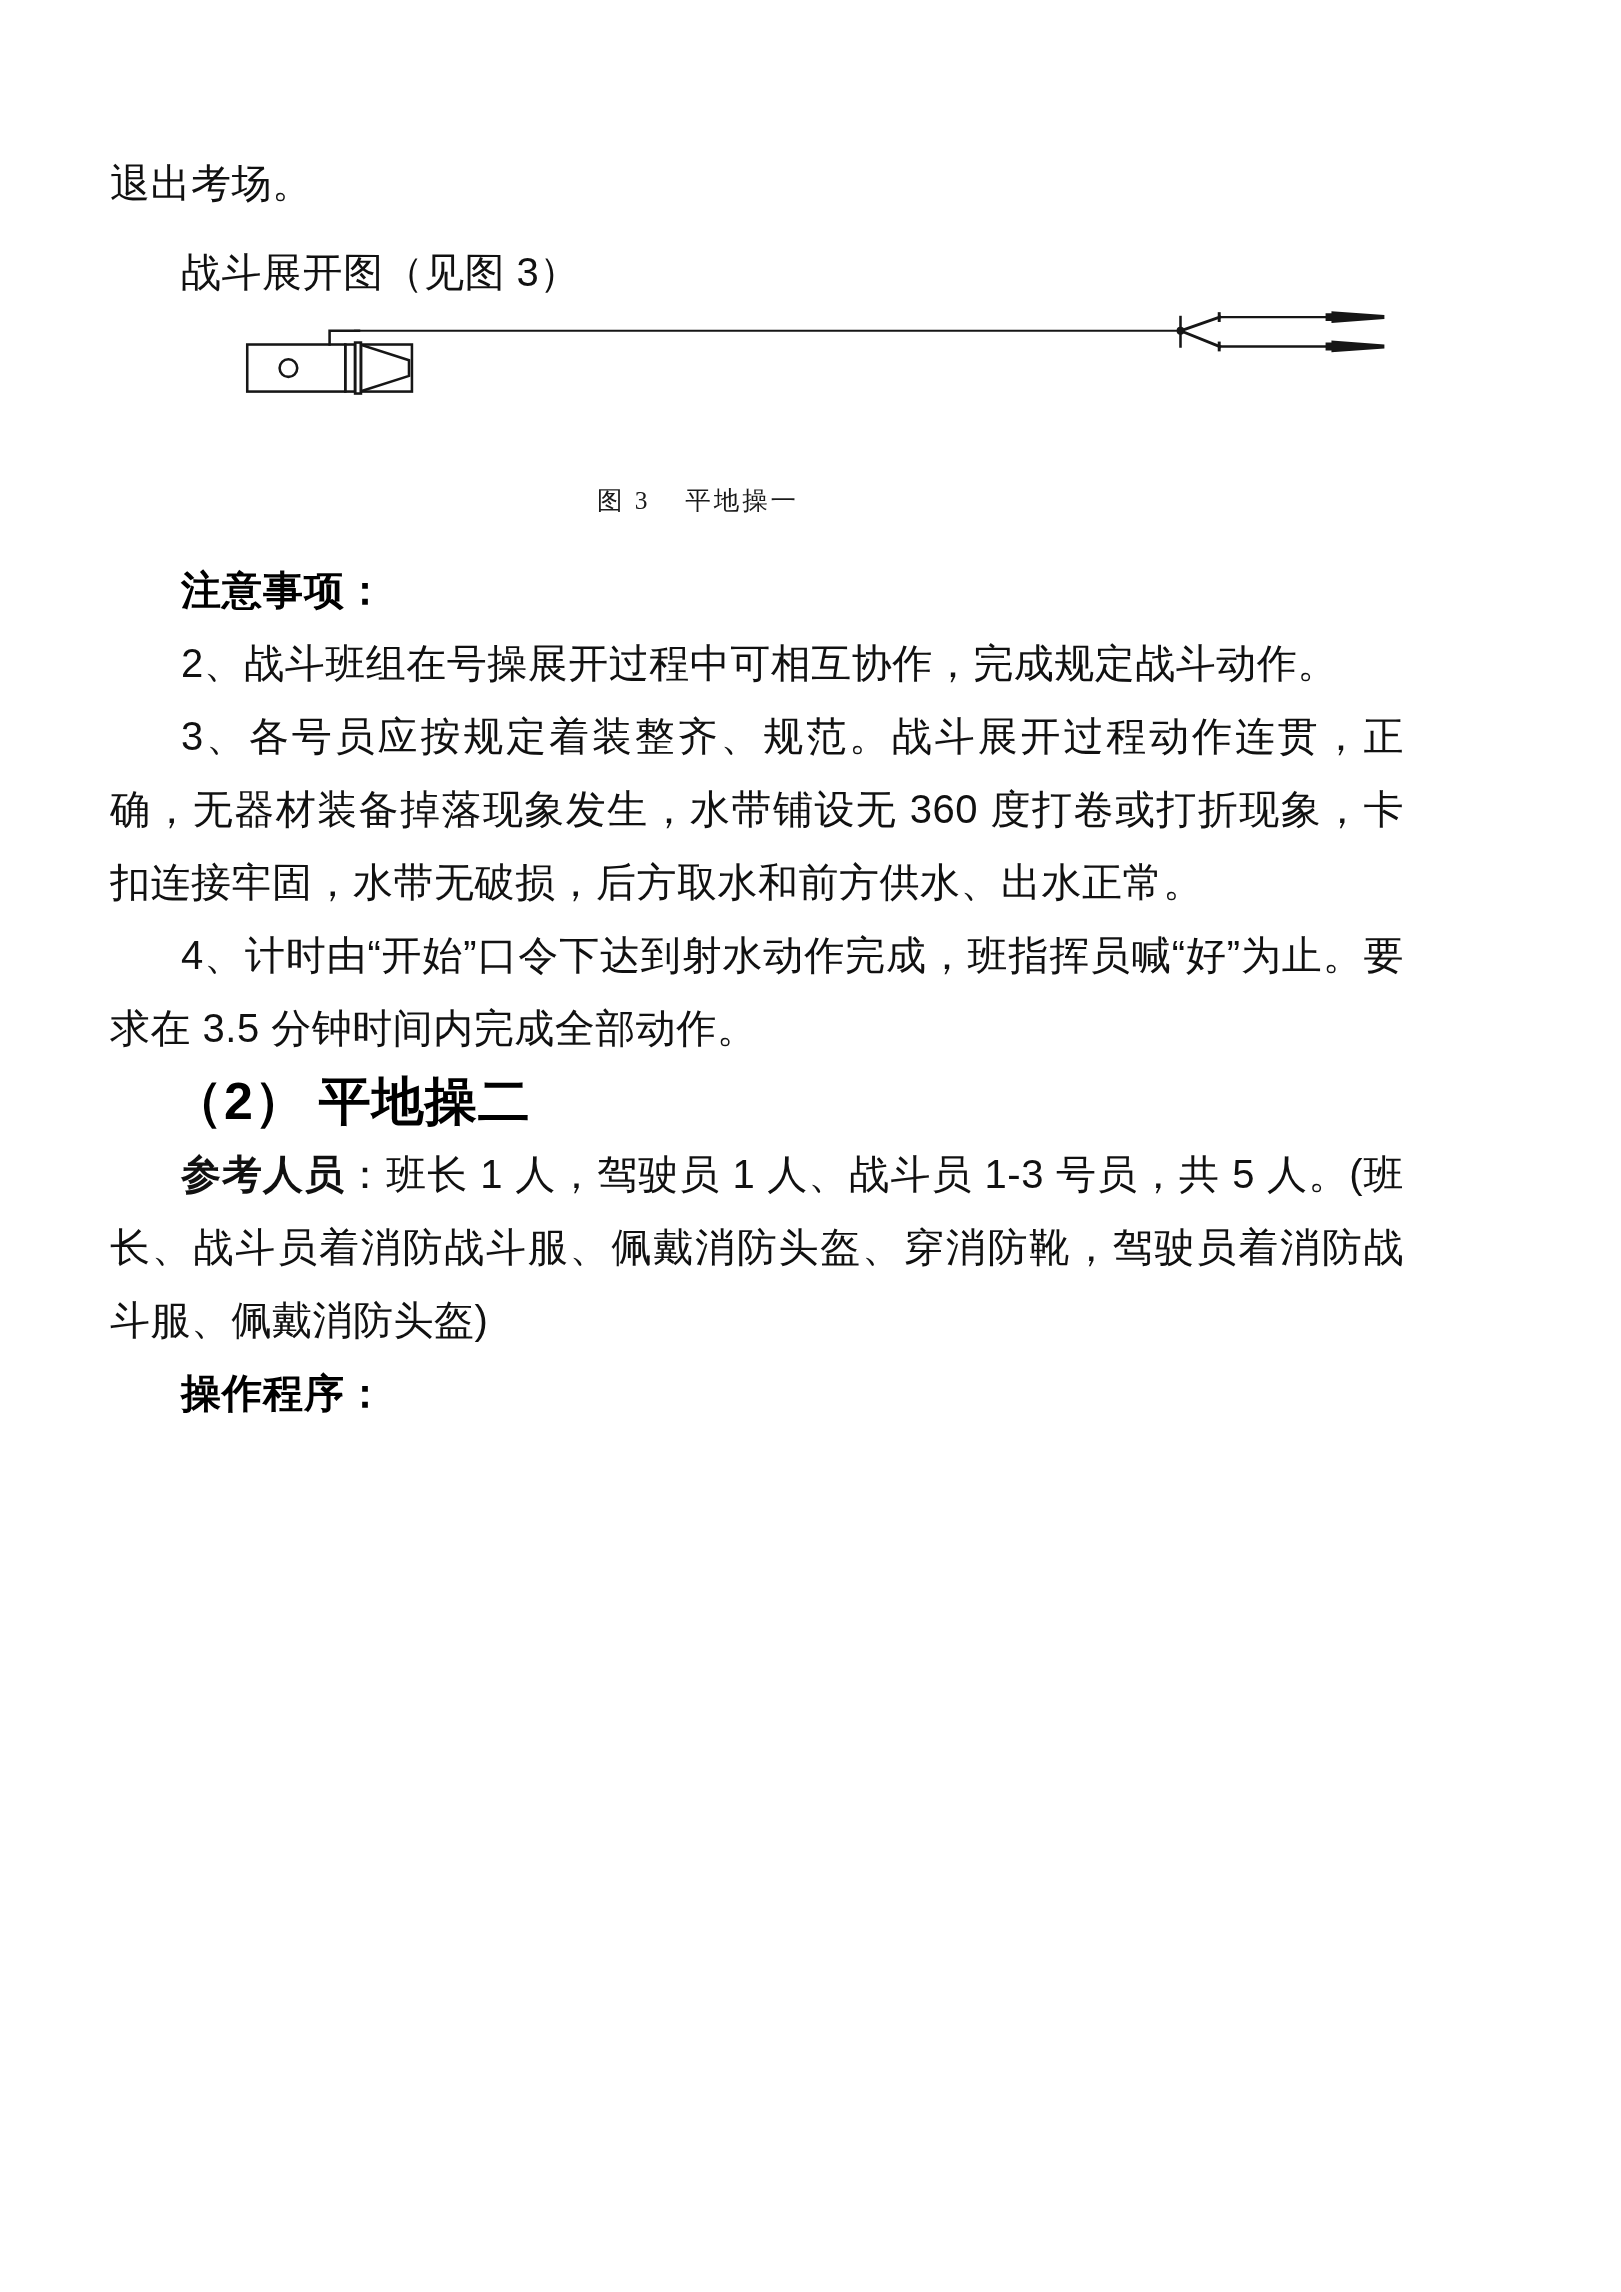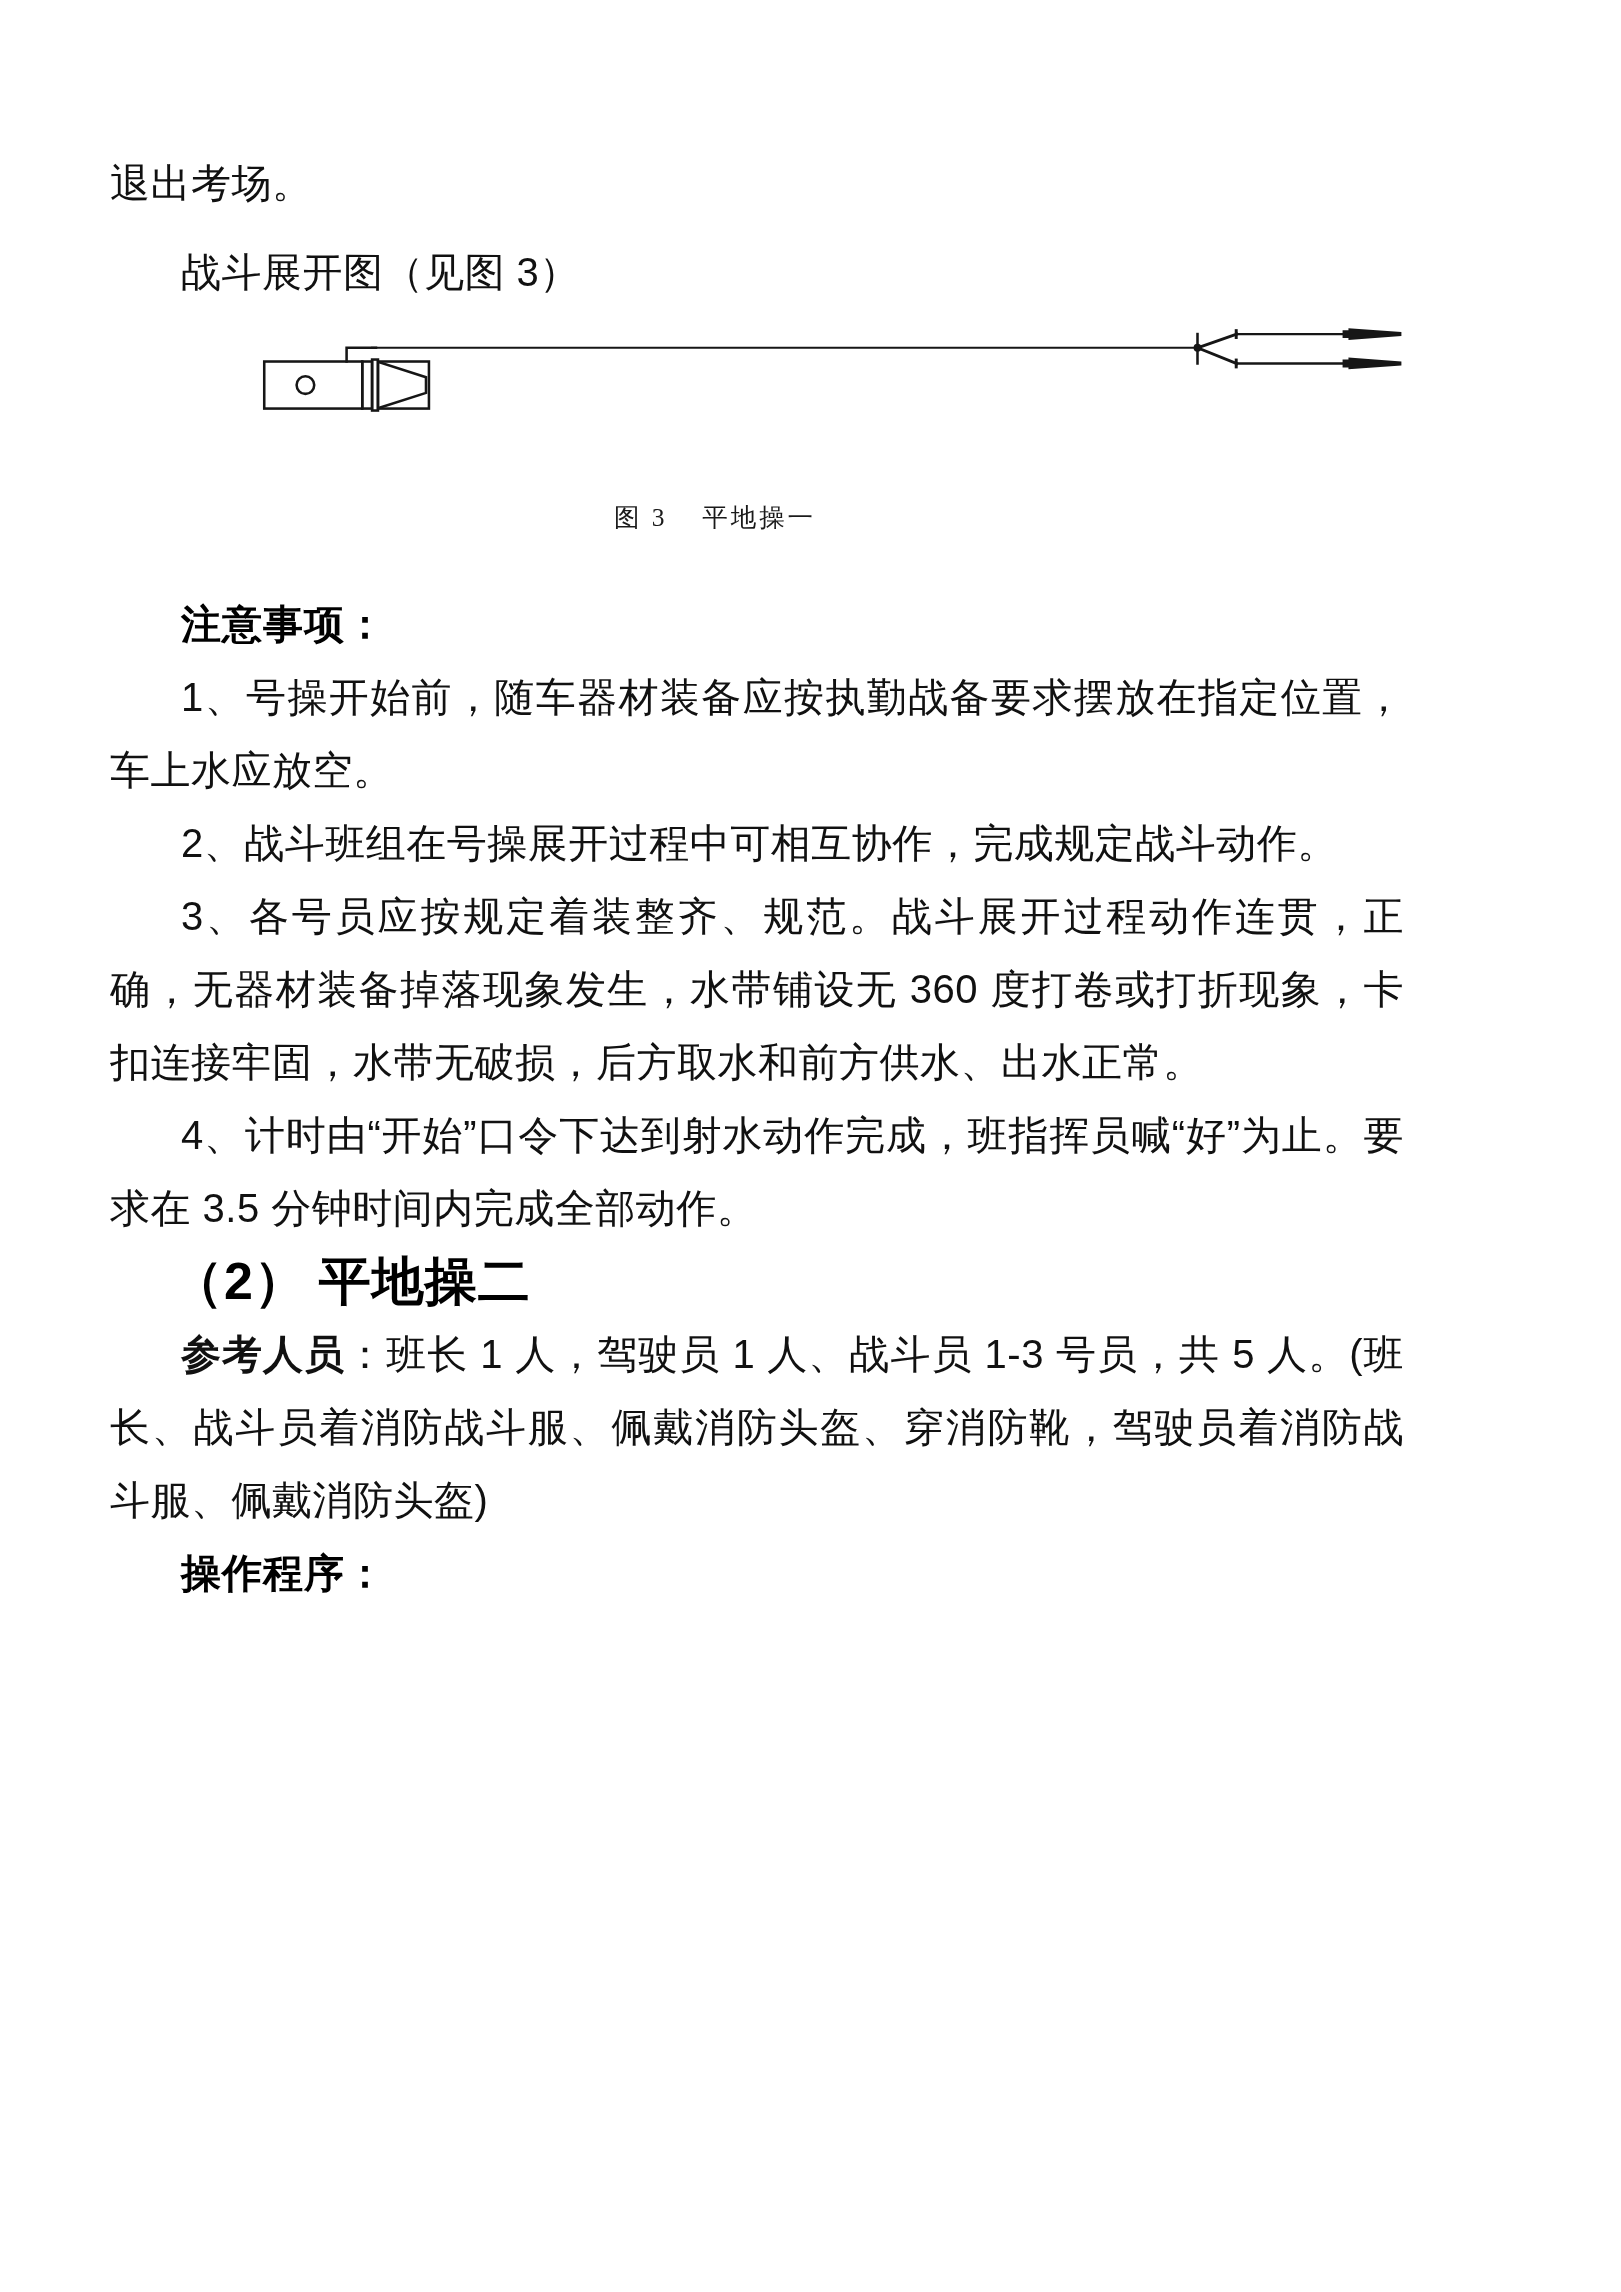--- a/index.html
+++ b/index.html
@@ -61,21 +61,21 @@
 
   .spacer-sm { height: 15.7px; }
   .spacer-md { height: 39px; }
   .spacer-lg { height: 61px; }
 
   
   .figure {
     position: relative;
     width: 1294px;
     height: 206px;
-    margin: 17px;
+    margin: 0;
   }
   .figure svg {
     display: block;
   }
   .fig-caption {
     font-family: "Liberation Serif", "DejaVu Serif", serif;
     font-size: 25.5px;
     letter-spacing: 2.9px;
     text-align: center;
     color: #1a1a1a;
@@ -141,21 +141,20 @@
 
       <div class="fig-caption">
         <span>图 3</span><span class="gap"></span><span>平地操一</span>
       </div>
     </div>
 
     <div class="spacer-md"></div>
 
     <p class="heading-sub">注意事项：</p>
 
-    <p class="para indent">1、号操开始前，随车器材装备应按执勤战备要求摆放在指定位置，车上水应放空。</p>
     <p class="para indent">2、战斗班组在号操展开过程中可相互协作，完成规定战斗动作。</p>
     <p class="para indent">3、各号员应按规定着装整齐、规范。战斗展开过程动作连贯，正确，无器材装备掉落现象发生，水带铺设无 360 度打卷或打折现象，卡扣连接牢固，水带无破损，后方取水和前方供水、出水正常。</p>
     <p class="para indent">4、计时由“开始”口令下达到射水动作完成，班指挥员喊“好”为止。要求在 3.5 分钟时间内完成全部动作。</p>
 
     <p class="heading">
       <span>（2）</span><span style="display:inline-block;width:11.8px"></span><span>平地操二</span>
     </p>
 
 
     <p class="para indent">

